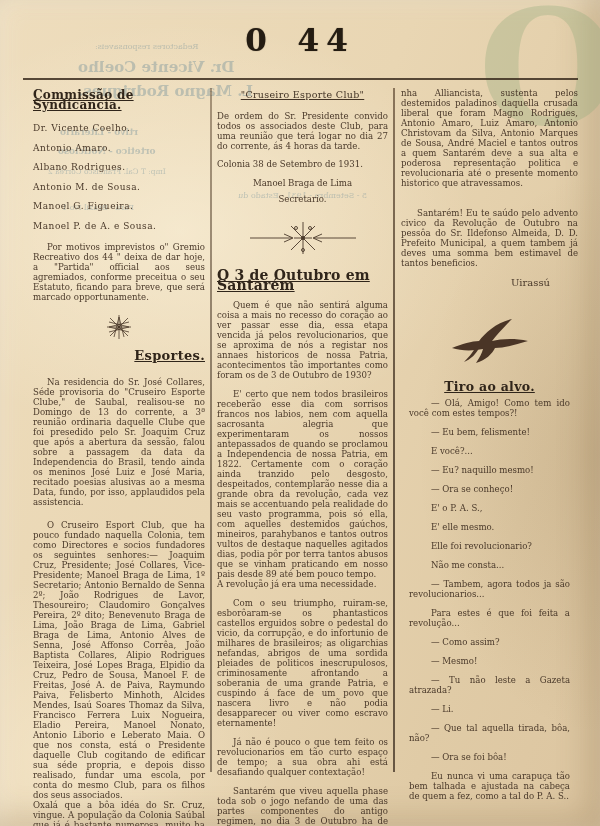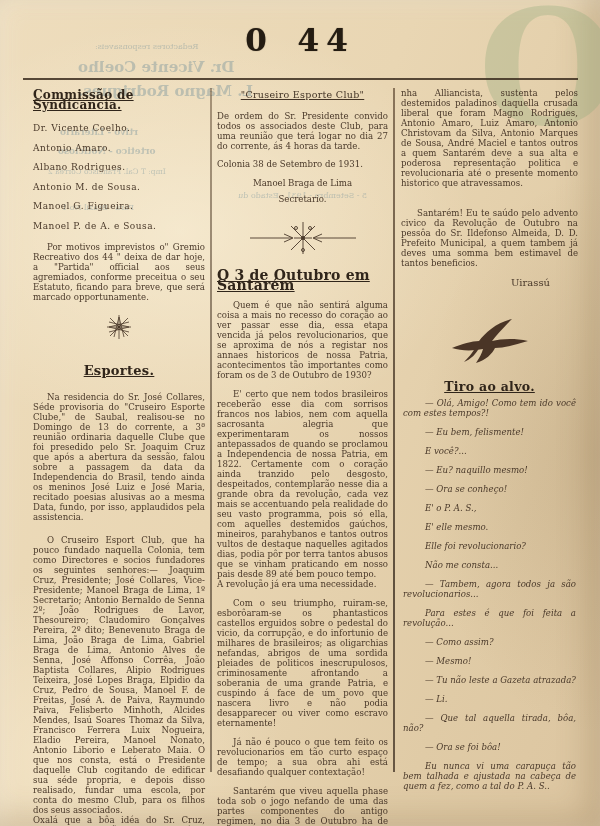--- a/index.html
+++ b/index.html
@@ -32,42 +32,42 @@
   .col-right{left:401px;width:177px;}
   .par{text-align:justify;text-indent:14px;margin:0;}
   .par.noindent{text-indent:0;}
   h3{margin:0;font-size:12px;color:#30251a;letter-spacing:.3px;text-decoration:underline;}
   
   .h-commission{margin-top:2px;}
   .member{margin:0;margin-top:9.5px;font-size:9px;letter-spacing:.5px;}
   .member:first-of-type{margin-top:13px;}
   .notice{margin-top:11px;}
   .orn-burst{display:block;margin:12px auto 0 auto;}
-  .h-esportes{margin-top:26px;text-align:center;font-size:13px;}
+  .h-esportes{margin-top:11px;text-align:right;font-size:13px;}
   .p-esp1{margin-top:16px;}
   .p-esp2{margin-top:13px;}
   
   .h-club{margin:2px 0 0 0;text-align:center;font-size:9.5px;font-weight:normal;letter-spacing:.3px;color:#42332“5;}
   .h-club{color:#423325;}
   .p-club{margin-top:11px;}
   .dateline{margin:8px 0 0 0;}
   .sig{margin:9px 0 0 0;text-align:center;}
   .sig-title{margin:6px 0 0 0;text-align:center;}
   .orn-mid{display:block;margin:14px auto 0 auto;}
   .h-outubro{margin-top:12px;font-size:14px;letter-spacing:.2px;}
   .p-mid{margin-top:9px;text-indent:16px;}
   .p-mid.first{margin-top:10px;}
   .p-necess{margin-top:0;text-indent:0;}
   
   .p-right{margin-top:0;text-indent:0;}
   .p-saudo{margin-top:20px;text-indent:16px;}
   .byline{margin:10px 0 0 0;text-align:right;padding-right:28px;font-size:10px;}
   .bird{display:block;margin:26px auto 0 auto;}
   .h-tiro{margin-top:16px;text-align:center;font-size:12.5px;}
-  .dlg{margin:2px;margin-top:9px;text-align:justify;text-indent:22px;font-style:italic;}
+  .dlg{margin:8px;margin-top:9px;text-align:justify;text-indent:22px;}
   .dlg.first{margin-top:6px;}
   
   .ghost{position:absolute;transform:scaleX(-1);color:rgba(92,128,148,.34);white-space:nowrap;font-weight:bold;}
   .g-redactores{left:95px;top:42px;font-size:8px;font-weight:normal;}
   .g-coelho{left:78px;top:58px;font-size:15px;}
   .g-magno{left:78px;top:82px;font-size:15px;}
   .g-literario{left:60px;top:127px;font-size:9px;}
   .g-noticioso{left:58px;top:146px;font-size:9px;}
   .g-imp{left:48px;top:167px;font-size:7.5px;font-weight:normal;}
   .g-para{left:62px;top:203px;font-size:8px;font-weight:normal;}

